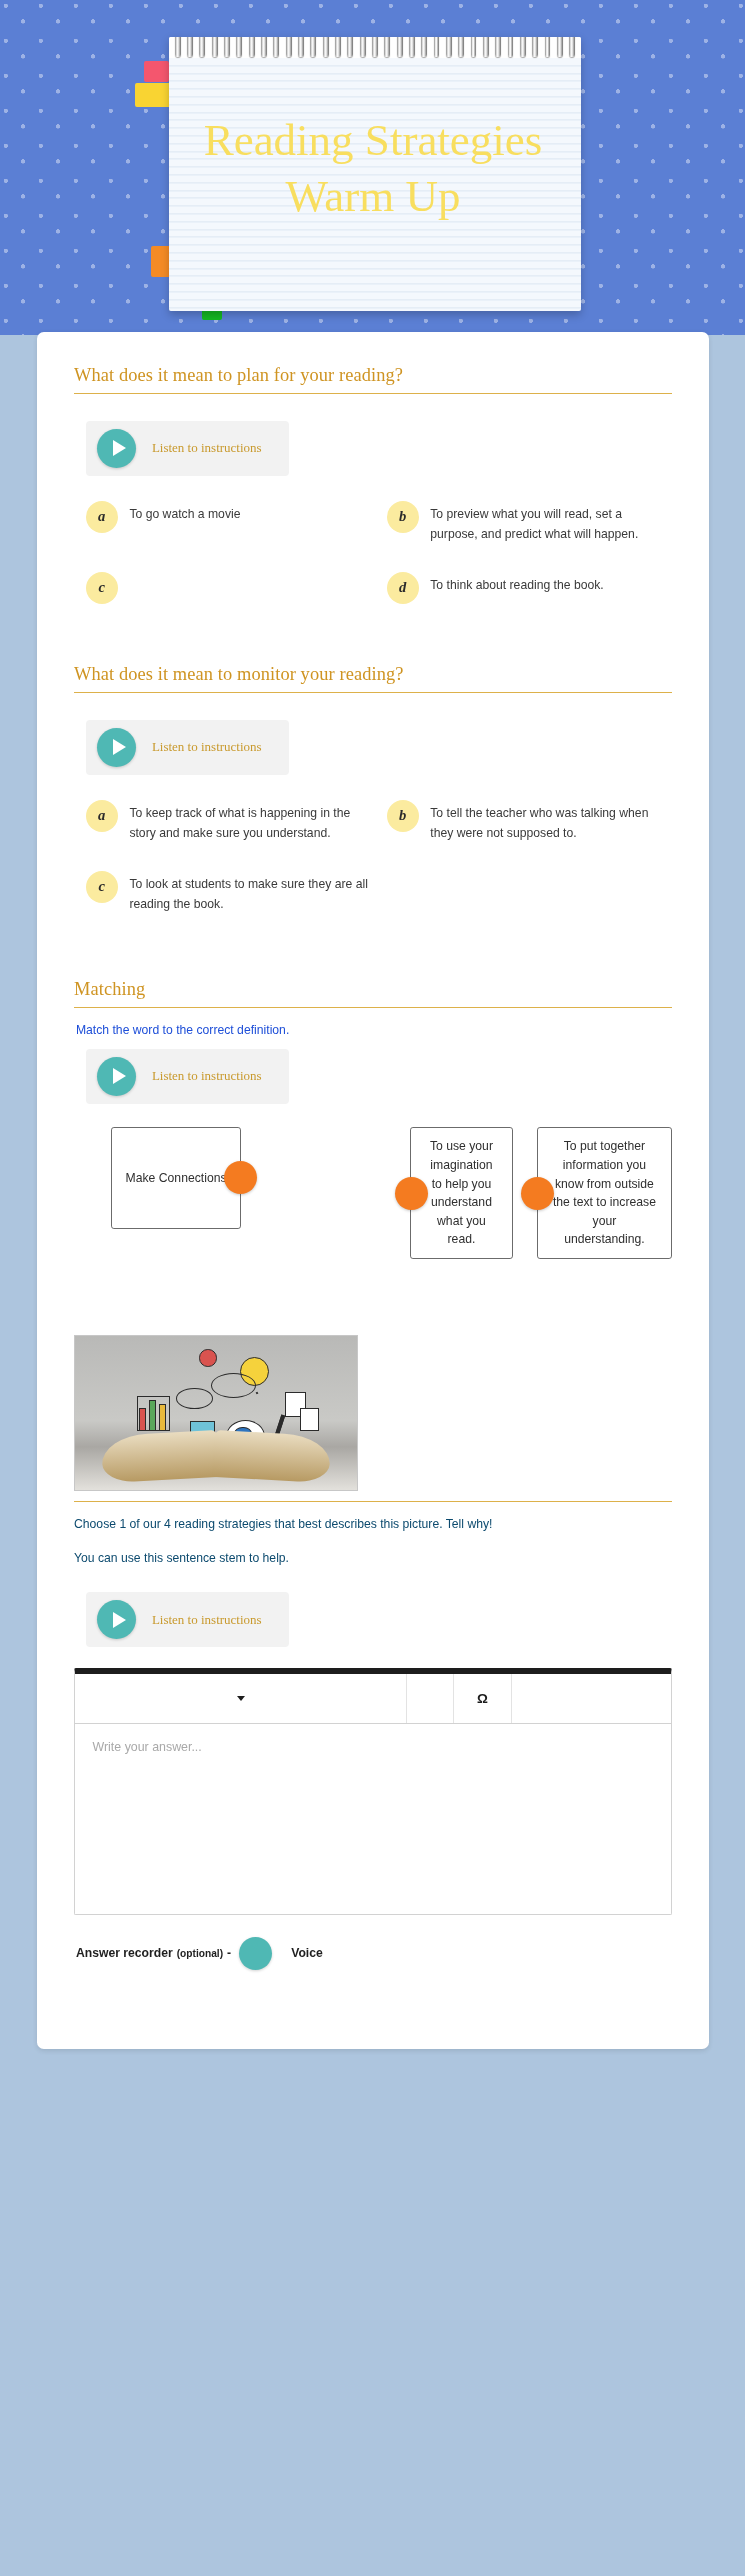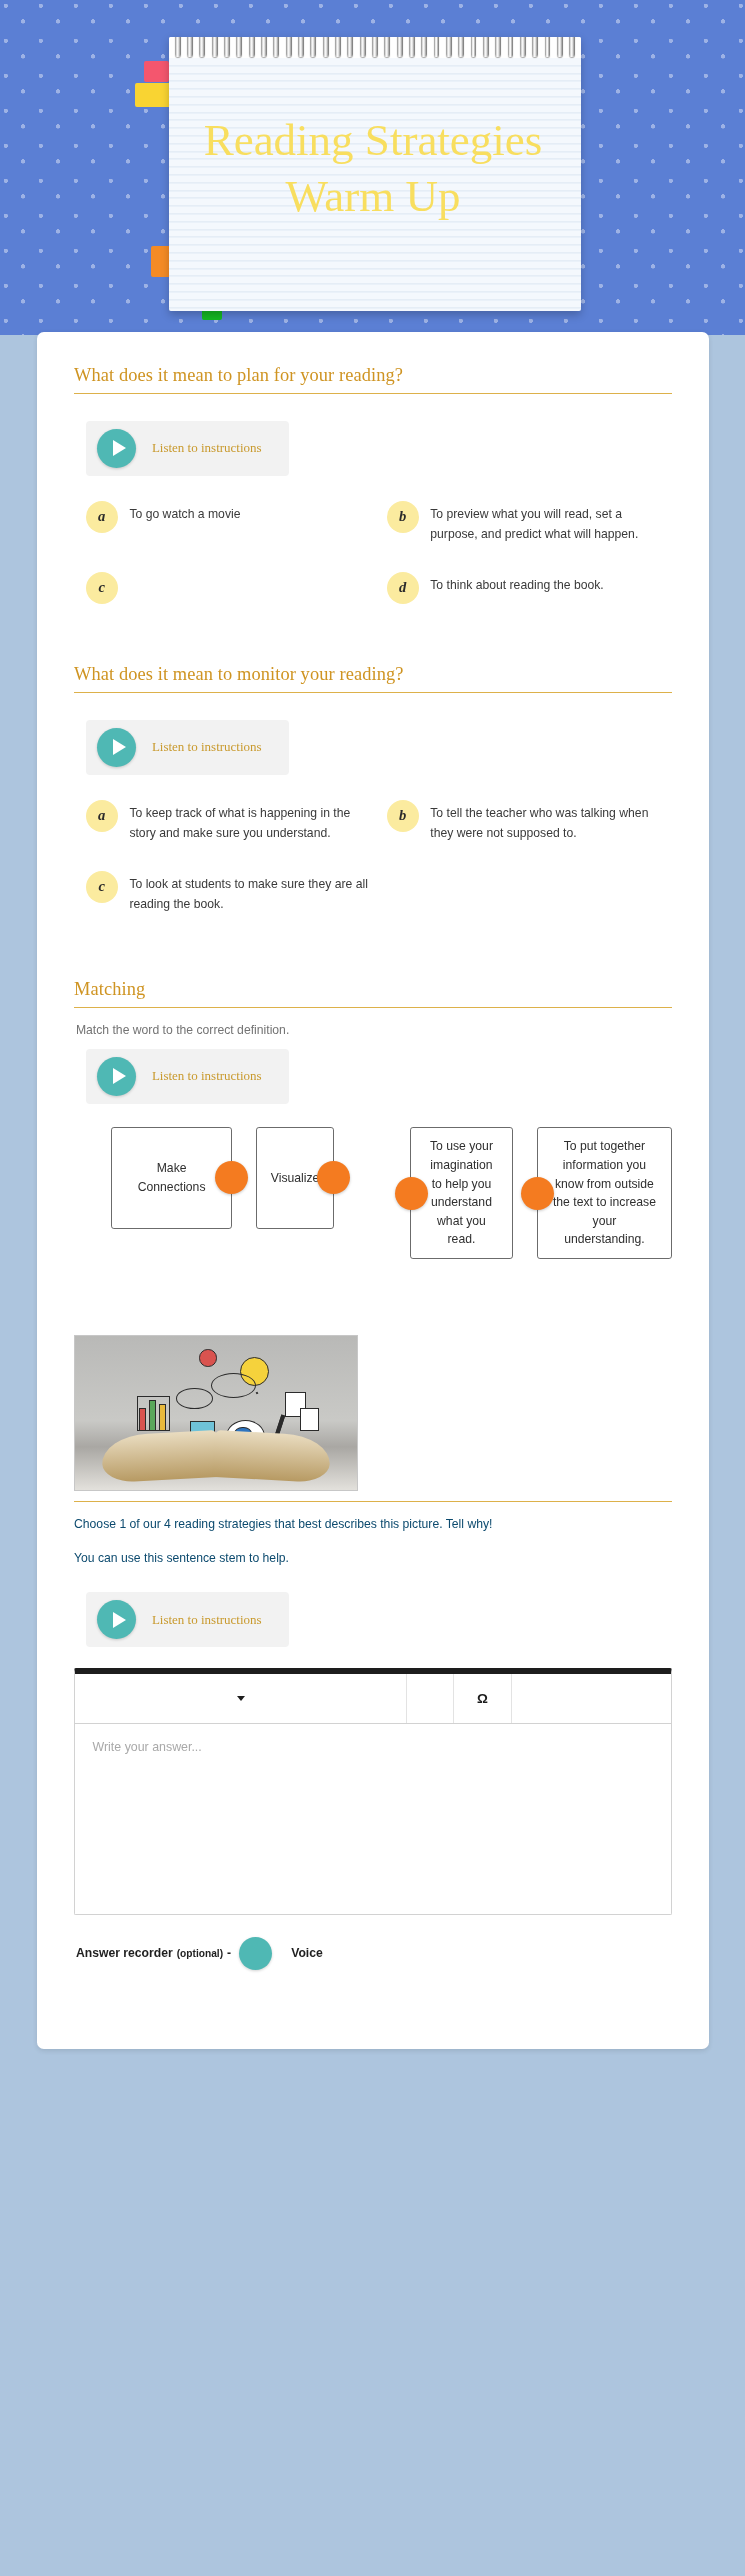--- a/index.html
+++ b/index.html
@@ -197,21 +197,21 @@
   .opt-text {
     font-size: 12.2px;
     line-height: 1.63;
     color: #3a3a3a;
     padding-top: 4.9px;
   }
 
   
   .match-intro {
     font-size: 12.2px;
-    color: #737373;
+    color: #1d4ed8;
     margin: 3.9px 0 0 1.9px;
   }
   .match-grid {
     display: grid;
     grid-template-columns: 223px 1fr;
     column-gap: 76px;
     margin-left: 37px;
     margin-top: 7.8px;
   }
   .match-col { display: flex; flex-direction: row; gap: 24px; }
@@ -482,24 +482,20 @@
         <span class="play-circle">
             <span class="tri"></span>
           </span>
         <span class="listen-label">Listen to instructions</span>
       </div>
 
       <div class="match-grid">
         <div class="match-col match-left">
           <div class="match-box">
             <span>Make Connections</span>
-            <span class="dot dot-right"></span>
-          </div>
-          <div class="match-box">
-            <span>Visualize</span>
             <span class="dot dot-right"></span>
           </div>
         </div>
         <div class="match-col match-right">
           <div class="match-box">
             <span>To use your imagination to help you understand what you read.</span>
             <span class="dot dot-left"></span>
           </div>
           <div class="match-box">
             <span>To put together information you know from outside the text to increase your understanding.</span>

